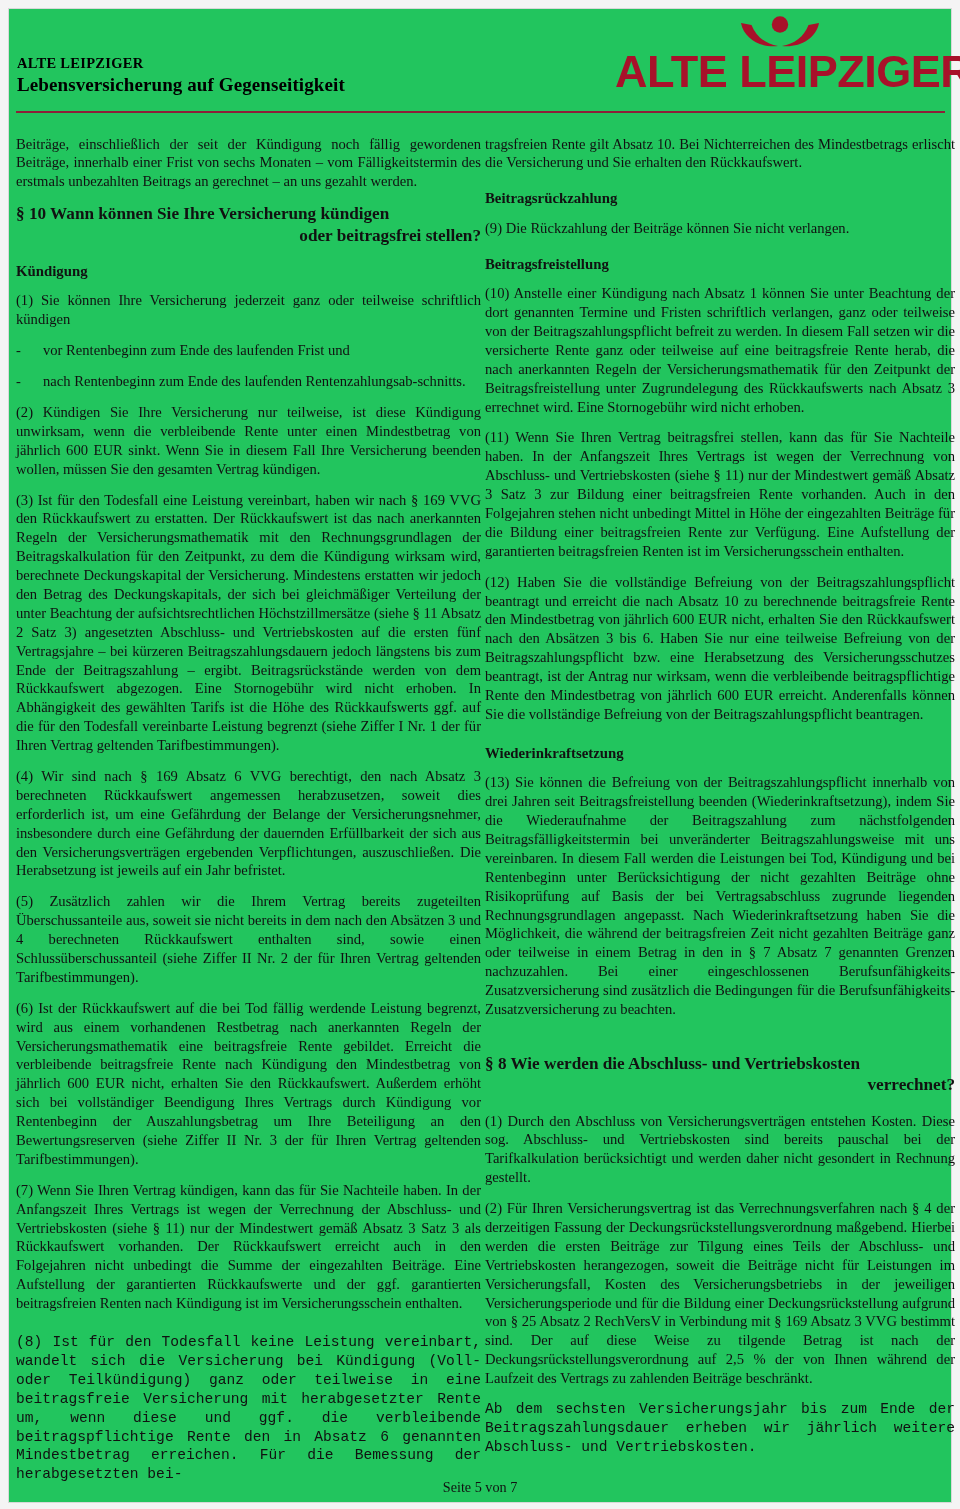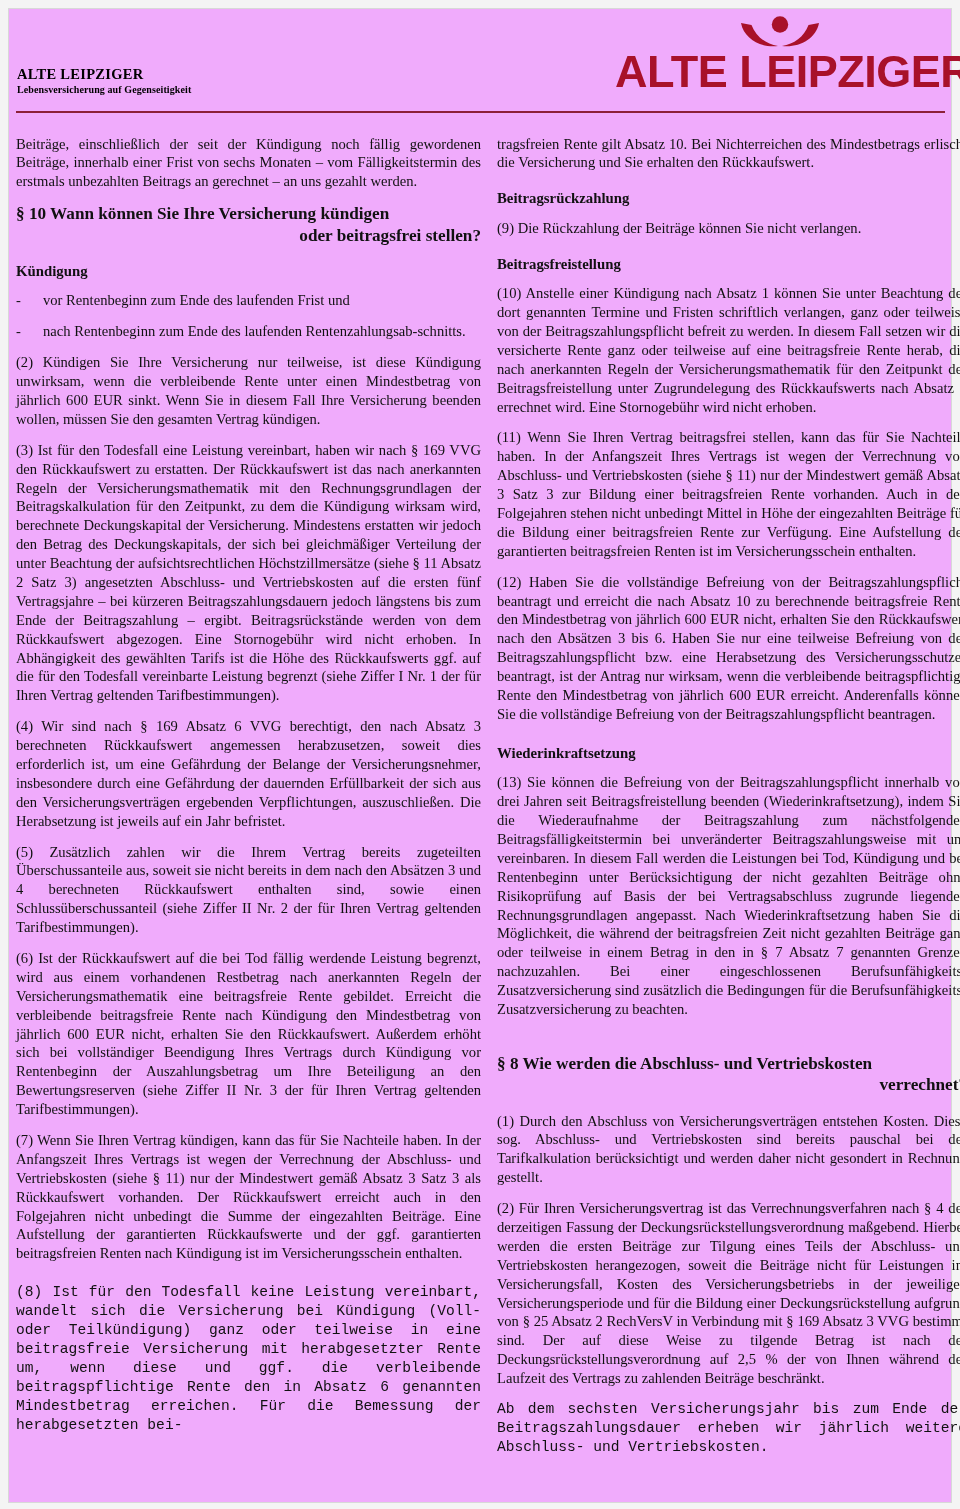--- a/index.html
+++ b/index.html
@@ -19,21 +19,21 @@
     box-sizing: border-box;
     background: #f4f4f4;
     overflow: hidden;
   }
   .page-inner {
     position: absolute;
     left: 8px;
     top: 8px;
     right: 8px;
     bottom: 6px;
-    background: #f0abfc;
+    background: #22c55e;
     border: 1px solid #d8d8d8;
     box-sizing: border-box;
   }
 
   
   .header {
     position: relative;
     height: 97px;
     box-sizing: border-box;
   }
@@ -44,21 +44,21 @@
     font-family: "Liberation Serif", "DejaVu Serif", serif;
     font-weight: bold;
     line-height: 1.22;
   }
   .brand-name {
     font-size: 14.5px;
     letter-spacing: 0.3px;
     color: #000000;
   }
   .brand-sub {
-    font-size: 10px;
+    font-size: 19px;
     letter-spacing: 0.1px;
     color: #000000;
   }
   .header-right {
     position: absolute;
     right: 6px;
     top: 6px;
     width: 330px;
     height: 86px;
   }
@@ -80,21 +80,21 @@
   }
   .rule {
     height: 1.6px;
     background: #8c2038;
     margin: 5px 6px 0 7px;
   }
 
   
   .columns {
     display: flex;
-    gap: 16px;
+    gap: 4px;
     padding: 22px 6px 0 7px;
     box-sizing: border-box;
     height: 1360px;
   }
   .col {
     width: 465px;
     flex: 0 0 465px;
   }
   .col-right {
     width: 470px;
@@ -198,20 +198,21 @@
 
         <p class="body">Beiträge, einschließlich der seit der Kündigung noch fällig gewordenen Beiträge, innerhalb einer Frist von sechs Monaten – vom Fälligkeitstermin des erstmals unbezahlten Beitrags an gerechnet – an uns gezahlt werden.</p>
 
         <h2 class="section-title">
           <span>§ 10 Wann können Sie Ihre Versicherung kündigen</span>
           <span class="cont">oder beitragsfrei stellen?</span>
         </h2>
 
         <h3 class="sub-title">Kündigung</h3>
 
+        <p class="body">(1) Sie können Ihre Versicherung jederzeit ganz oder teilweise schriftlich kündigen</p>
 
         <div class="dash-item">
           <span class="dash">-</span>
           <span class="dash-text">vor Rentenbeginn zum Ende des laufenden Frist und</span>
         </div>
 
         <div class="dash-item">
           <span class="dash">-</span>
           <span class="dash-text">nach Rentenbeginn zum Ende des laufenden Rentenzahlungsab-schnitts.</span>
         </div>
@@ -267,15 +268,16 @@
         <p class="body">(1) Durch den Abschluss von Versicherungsverträgen entstehen Kosten. Diese sog. Abschluss- und Vertriebskosten sind bereits pauschal bei der Tarifkalkulation berücksichtigt und werden daher nicht gesondert in Rechnung gestellt.</p>
 
         <p class="body">(2) Für Ihren Versicherungsvertrag ist das Verrechnungsverfahren nach § 4 der derzeitigen Fassung der Deckungsrückstellungsverordnung maßgebend. Hierbei werden die ersten Beiträge zur Tilgung eines Teils der Abschluss- und Vertriebskosten herangezogen, soweit die Beiträge nicht für Leistungen im Versicherungsfall, Kosten des Versicherungsbetriebs in der jeweiligen Versicherungsperiode und für die Bildung einer Deckungsrückstellung aufgrund von § 25 Absatz 2 RechVersV in Verbindung mit § 169 Absatz 3 VVG bestimmt sind. Der auf diese Weise zu tilgende Betrag ist nach der Deckungsrückstellungsverordnung auf 2,5 % der von Ihnen während der Laufzeit des Vertrags zu zahlenden Beiträge beschränkt.</p>
 
         <p class="body last">Ab dem sechsten Versicherungsjahr bis zum Ende der Beitragszahlungsdauer erheben wir jährlich weitere Abschluss- und Vertriebskosten.</p>
 
       </div>
 
     </div>
 
+    <div class="footer">Seite 5 von 7</div>
 
   </div>
 </div>
 
 </body></html>

